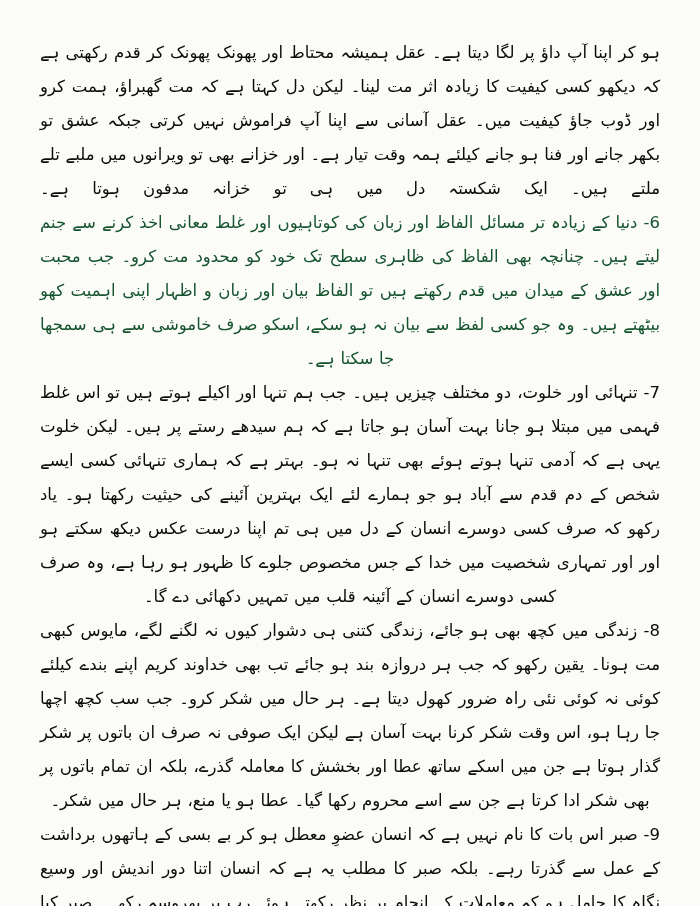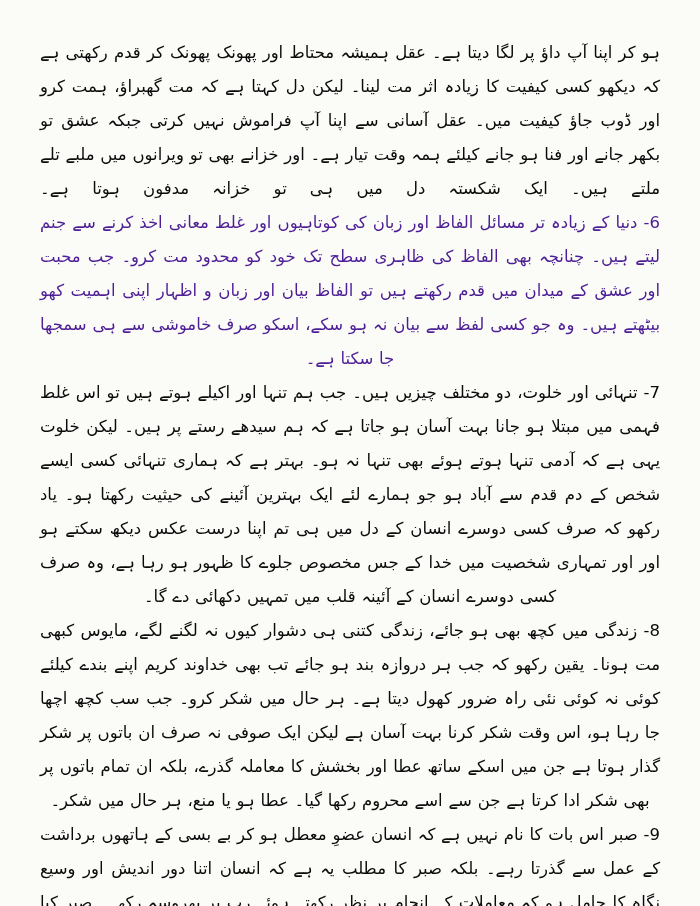--- a/index.html
+++ b/index.html
@@ -57,19 +57,19 @@
   .para.continuation {
     text-align-last: justify;
   }
 </style>
 </head>
 <body>
 
 <div id="page" style="background: rgb(251, 251, 248);">
   <div id="text-column">
     <p class="para continuation" style="color: rgb(10, 10, 10);">ہو کر اپنا آپ داؤ پر لگا دیتا ہے۔ عقل ہمیشہ محتاط اور پھونک پھونک کر قدم رکھتی ہے کہ دیکھو کسی کیفیت کا زیادہ اثر مت لینا۔ لیکن دل کہتا ہے کہ مت گھبراؤ، ہمت کرو اور ڈوب جاؤ کیفیت میں۔ عقل آسانی سے اپنا آپ فراموش نہیں کرتی جبکہ عشق تو بکھر جانے اور فنا ہو جانے کیلئے ہمہ وقت تیار ہے۔ اور خزانے بھی تو ویرانوں میں ملبے تلے ملتے ہیں۔ ایک شکستہ دل میں ہی تو خزانہ مدفون ہوتا ہے۔</p>
-    <p class="para" style="color: #4c1d95;">6- دنیا کے زیادہ تر مسائل الفاظ اور زبان کی کوتاہیوں اور غلط معانی اخذ کرنے سے جنم لیتے ہیں۔ چنانچہ بھی الفاظ کی ظاہری سطح تک خود کو محدود مت کرو۔ جب محبت اور عشق کے میدان میں قدم رکھتے ہیں تو الفاظ بیان اور زبان و اظہار اپنی اہمیت کھو بیٹھتے ہیں۔ وہ جو کسی لفظ سے بیان نہ ہو سکے، اسکو صرف خاموشی سے ہی سمجھا جا سکتا ہے۔</p>
+    <p class="para" style="color: #14532d;">6- دنیا کے زیادہ تر مسائل الفاظ اور زبان کی کوتاہیوں اور غلط معانی اخذ کرنے سے جنم لیتے ہیں۔ چنانچہ بھی الفاظ کی ظاہری سطح تک خود کو محدود مت کرو۔ جب محبت اور عشق کے میدان میں قدم رکھتے ہیں تو الفاظ بیان اور زبان و اظہار اپنی اہمیت کھو بیٹھتے ہیں۔ وہ جو کسی لفظ سے بیان نہ ہو سکے، اسکو صرف خاموشی سے ہی سمجھا جا سکتا ہے۔</p>
     <p class="para" style="color: rgb(10, 10, 10);">7- تنہائی اور خلوت، دو مختلف چیزیں ہیں۔ جب ہم تنہا اور اکیلے ہوتے ہیں تو اس غلط فہمی میں مبتلا ہو جانا بہت آسان ہو جاتا ہے کہ ہم سیدھے رستے پر ہیں۔ لیکن خلوت یہی ہے کہ آدمی تنہا ہوتے ہوئے بھی تنہا نہ ہو۔ بہتر ہے کہ ہماری تنہائی کسی ایسے شخص کے دم قدم سے آباد ہو جو ہمارے لئے ایک بہترین آئینے کی حیثیت رکھتا ہو۔ یاد رکھو کہ صرف کسی دوسرے انسان کے دل میں ہی تم اپنا درست عکس دیکھ سکتے ہو اور اور تمہاری شخصیت میں خدا کے جس مخصوص جلوے کا ظہور ہو رہا ہے، وہ صرف کسی دوسرے انسان کے آئینہ قلب میں تمہیں دکھائی دے گا۔</p>
     <p class="para" style="color: rgb(10, 10, 10);">8- زندگی میں کچھ بھی ہو جائے، زندگی کتنی ہی دشوار کیوں نہ لگنے لگے، مایوس کبھی مت ہونا۔ یقین رکھو کہ جب ہر دروازہ بند ہو جائے تب بھی خداوند کریم اپنے بندے کیلئے کوئی نہ کوئی نئی راہ ضرور کھول دیتا ہے۔ ہر حال میں شکر کرو۔ جب سب کچھ اچھا جا رہا ہو، اس وقت شکر کرنا بہت آسان ہے لیکن ایک صوفی نہ صرف ان باتوں پر شکر گذار ہوتا ہے جن میں اسکے ساتھ عطا اور بخشش کا معاملہ گذرے، بلکہ ان تمام باتوں پر بھی شکر ادا کرتا ہے جن سے اسے محروم رکھا گیا۔ عطا ہو یا منع، ہر حال میں شکر۔</p>
     <p class="para" style="color: rgb(10, 10, 10);">9- صبر اس بات کا نام نہیں ہے کہ انسان عضوِ معطل ہو کر بے بسی کے ہاتھوں برداشت کے عمل سے گذرتا رہے۔ بلکہ صبر کا مطلب یہ ہے کہ انسان اتنا دور اندیش اور وسیع نگاہ کا حامل ہو کہ معاملات کے انجام پر نظر رکھتے ہوئے رب پر بھروسہ رکھے۔ صبر کیا ہے؟ صبر یہ ہے کہ جب تم کانٹے کو دیکھو تو تمہیں پھول بھی دکھائی دے۔ جب رات کے گھپ اندھیرے پر نظر پڑے تو اس میں صبح صادق کا اجالا بھی دکھائی دے۔ بے صبری یہ ہے کہ انسان اتنا کوتاہ بین اور کم نظر ہو کہ معاملے کے انجام پر نظر ڈالنے سے قاصر رہ جائے۔ عاشقانِ الٰہی صبر کا دامن کبھی ہاتھ سے نہیں چھوڑتے، کیونکہ وہ اچھی طرح جانتے ہیں کہ پہلی کے باریک چاند کو ماہِ کامل میں تبدیل ہونے کیلئے کچھ وقت ضرور گذارنا پڑتا ہے۔</p>
 
   </div>
 </div>
 
 </body></html>

